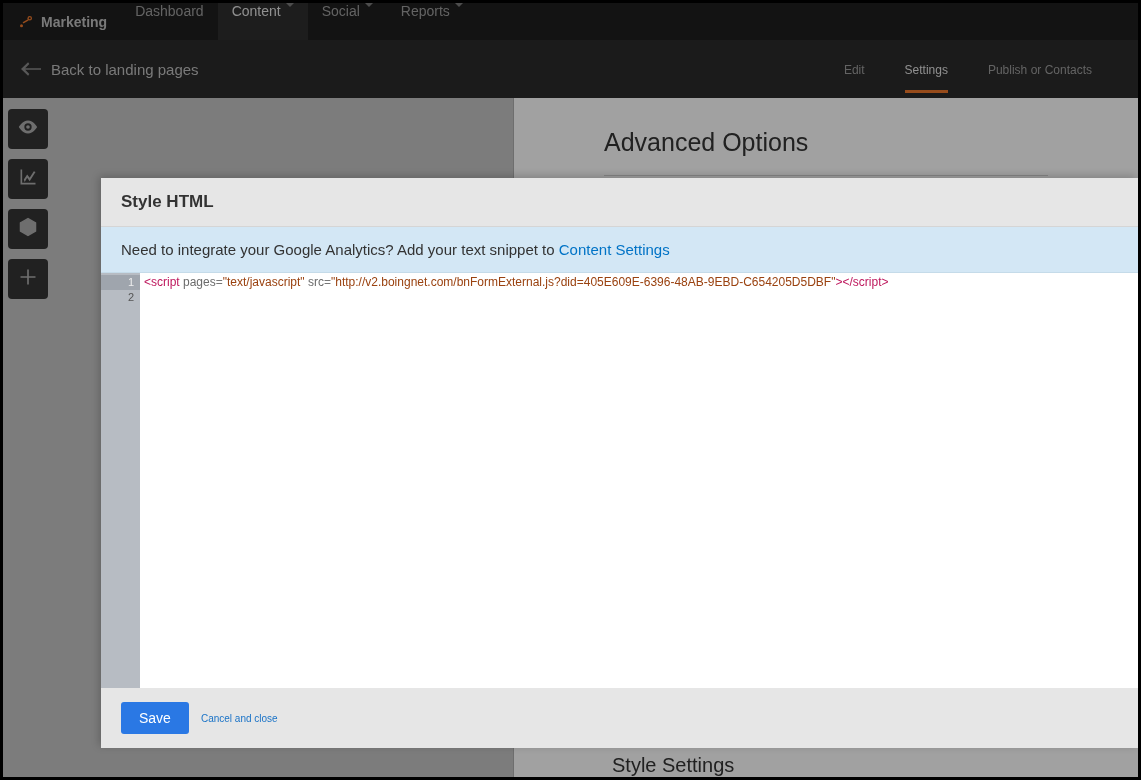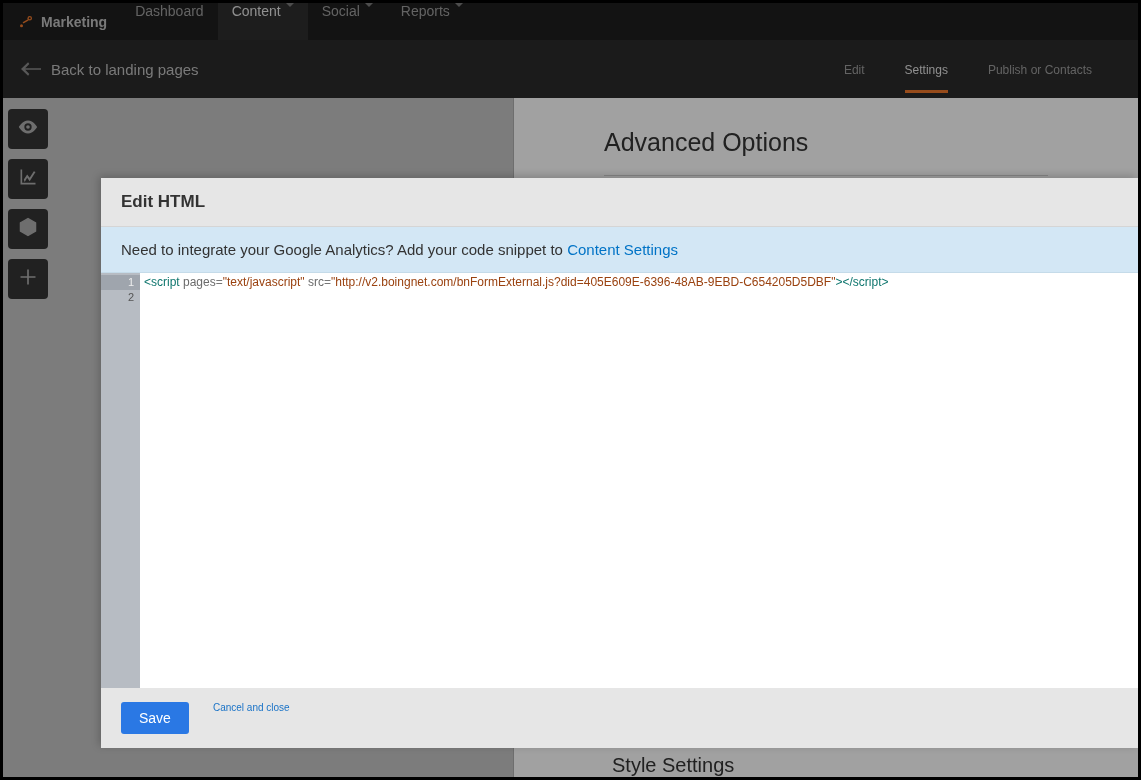--- a/index.html
+++ b/index.html
@@ -37,25 +37,25 @@
 
   
   .modal { position: absolute; left: 98px; right: 0; top: 175px; bottom: 29px; background: #fff; z-index: 10; box-shadow: -2px -2px 8px rgba(0,0,0,0.2); display:flex; flex-direction:column; }
   .modal-header { background: #e6e6e6; padding: 14px 20px; color: #333; font-size: 17px; font-weight: 600; border-bottom:1px solid #d5d5d5; }
   .modal-info { background: #d3e7f5; padding: 14px 20px; color: #333; font-size: 15px; border-bottom:1px solid #c5dbe9;}
   .modal-info a { color: #0073c6; text-decoration: none; cursor:pointer;}
   .editor { flex:1; display:flex; background:#fff; font-family: "Courier New", monospace; font-size: 12px; overflow:hidden;}
   .gutter { width: 39px; background: #b7bcc3; color: #555; padding: 2px 6px 0 0; text-align: right; line-height: 15px; font-family: inherit; font-size:11px;}
   .gutter .lineactive { background: #9fa5ad; color:#eee; display:block; padding-right:6px; margin:0 -6px 0 0;}
   .code { flex:1; padding: 2px 4px 0 4px; white-space: pre; line-height: 15px; }
-  .tag { color: #0f766e; }
+  .tag { color: #be185d; }
   .attr { color: #6b6b6b; }
   .str { color: #9a4210; }
   .op { color: #777; }
-  .modal-footer { background: #e6e6e6; padding: 14px 20px; display:flex; align-items:flex-start; gap: 24px; }
+  .modal-footer { background: #e6e6e6; padding: 14px 20px; display:flex; align-items:center; gap: 12px; }
   .btn-save { background:#2a78e4; color:#fff; border:none; padding: 8px 18px; font-size:14px; border-radius:3px; cursor:pointer; font-weight:500;}
   .btn-cancel { color:#1a73c7; font-size:10px; cursor:pointer; font-weight:500;}
 </style>
 </head>
 <body>
 
 <div class="app">
 
   <div class="topnav">
     <div class="logo">
@@ -131,23 +131,23 @@
     <div class="rail-btn">
         <span><svg width="20" height="20" viewBox="0 0 24 24">
             <path d="M11 3h2v8h8v2h-8v8h-2v-8H3v-2h8z"></path>
           </svg></span>
       </div>
   </div>
 
   <div class="overlay"></div>
 
   <div class="modal">
-    <div class="modal-header">Edit HTML</div>
+    <div class="modal-header">Style HTML</div>
     <div class="modal-info">
-      <span>Need to integrate your Google Analytics? Add your code snippet to </span><a>Content Settings</a>
+      <span>Need to integrate your Google Analytics? Add your text snippet to </span><a>Content Settings</a>
     </div>
     <div class="editor">
       <div class="gutter"><span class="lineactive">1</span><span>2</span></div>
       <div class="code"><span class="tag">&lt;script</span><span class="attr"> pages</span><span class="op">=</span><span class="str">"text/javascript"</span><span class="attr"> src</span><span class="op">=</span><span class="str">"http://v2.boingnet.com/bnFormExternal.js?did=405E609E-6396-48AB-9EBD-C654205D5DBF"</span><span class="tag">&gt;</span><span class="tag">&lt;/script&gt;</span></div>
     </div>
     <div class="modal-footer">
       <button class="btn-save">Save</button>
       <span class="btn-cancel">Cancel and close</span>
     </div>
   </div>

